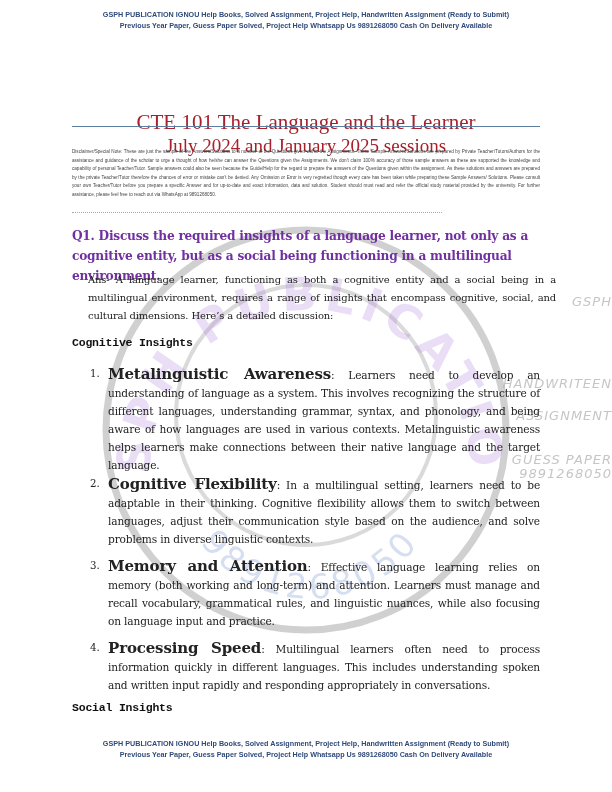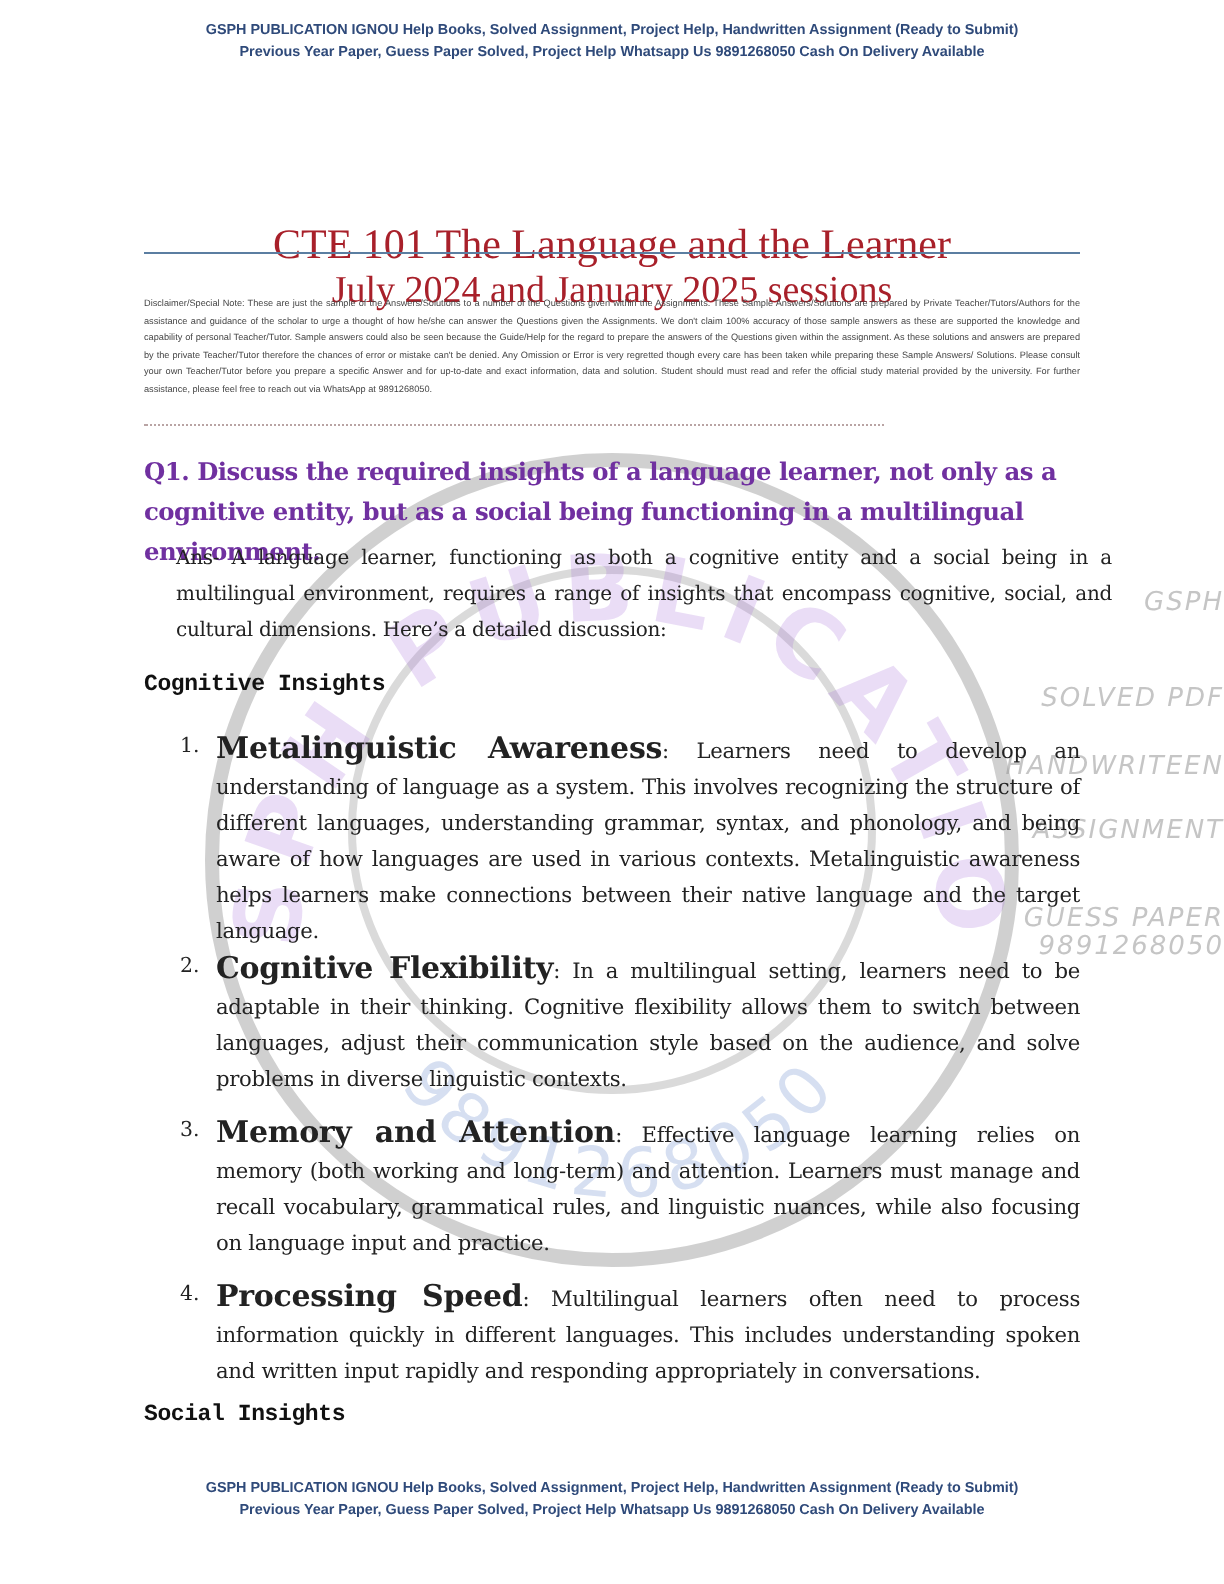--- a/index.html
+++ b/index.html
@@ -98,21 +98,20 @@
     <circle cx="306" cy="430" r="200" fill="none" stroke="rgba(150,150,150,0.45)" stroke-width="7"></circle>
     <circle cx="306" cy="415" r="130" fill="none" stroke="rgba(150,150,150,0.35)" stroke-width="4"></circle>
     <text font-family="DejaVu Sans, sans-serif" font-size="46" font-weight="bold" fill="rgba(170,120,220,0.25)" letter-spacing="6">
       <textPath href="#arcTop" startOffset="50%" text-anchor="middle">GSPH PUBLICATION</textPath>
     </text>
     <text font-family="DejaVu Sans, sans-serif" font-size="34" fill="rgba(120,150,210,0.3)" letter-spacing="4">
       <textPath href="#arcBottom" startOffset="50%" text-anchor="middle">9891268050</textPath>
     </text>
   </svg>
   <div class="wm-text" style="top:294px;">GSPH</div>
-  <div class="wm-text" style="top:342px;">SOLVED PDF</div>
   <div class="wm-text" style="top:376px;">HANDWRITEEN</div>
   <div class="wm-text" style="top:408px;">ASSIGNMENT</div>
   <div class="wm-text" style="top:452px;">GUESS PAPER</div>
   <div class="wm-text" style="top:466px;">9891268050</div>
 
   <div class="question">Q1. Discuss the required insights of a language learner, not only as a cognitive entity, but as a social being functioning in a multilingual environment.</div>
 
   <div class="answer">Ans- A language learner, functioning as both a cognitive entity and a social being in a multilingual environment, requires a range of insights that encompass cognitive, social, and cultural dimensions. Here’s a detailed discussion:</div>
 
   <div class="section-heading cog">Cognitive Insights</div>

